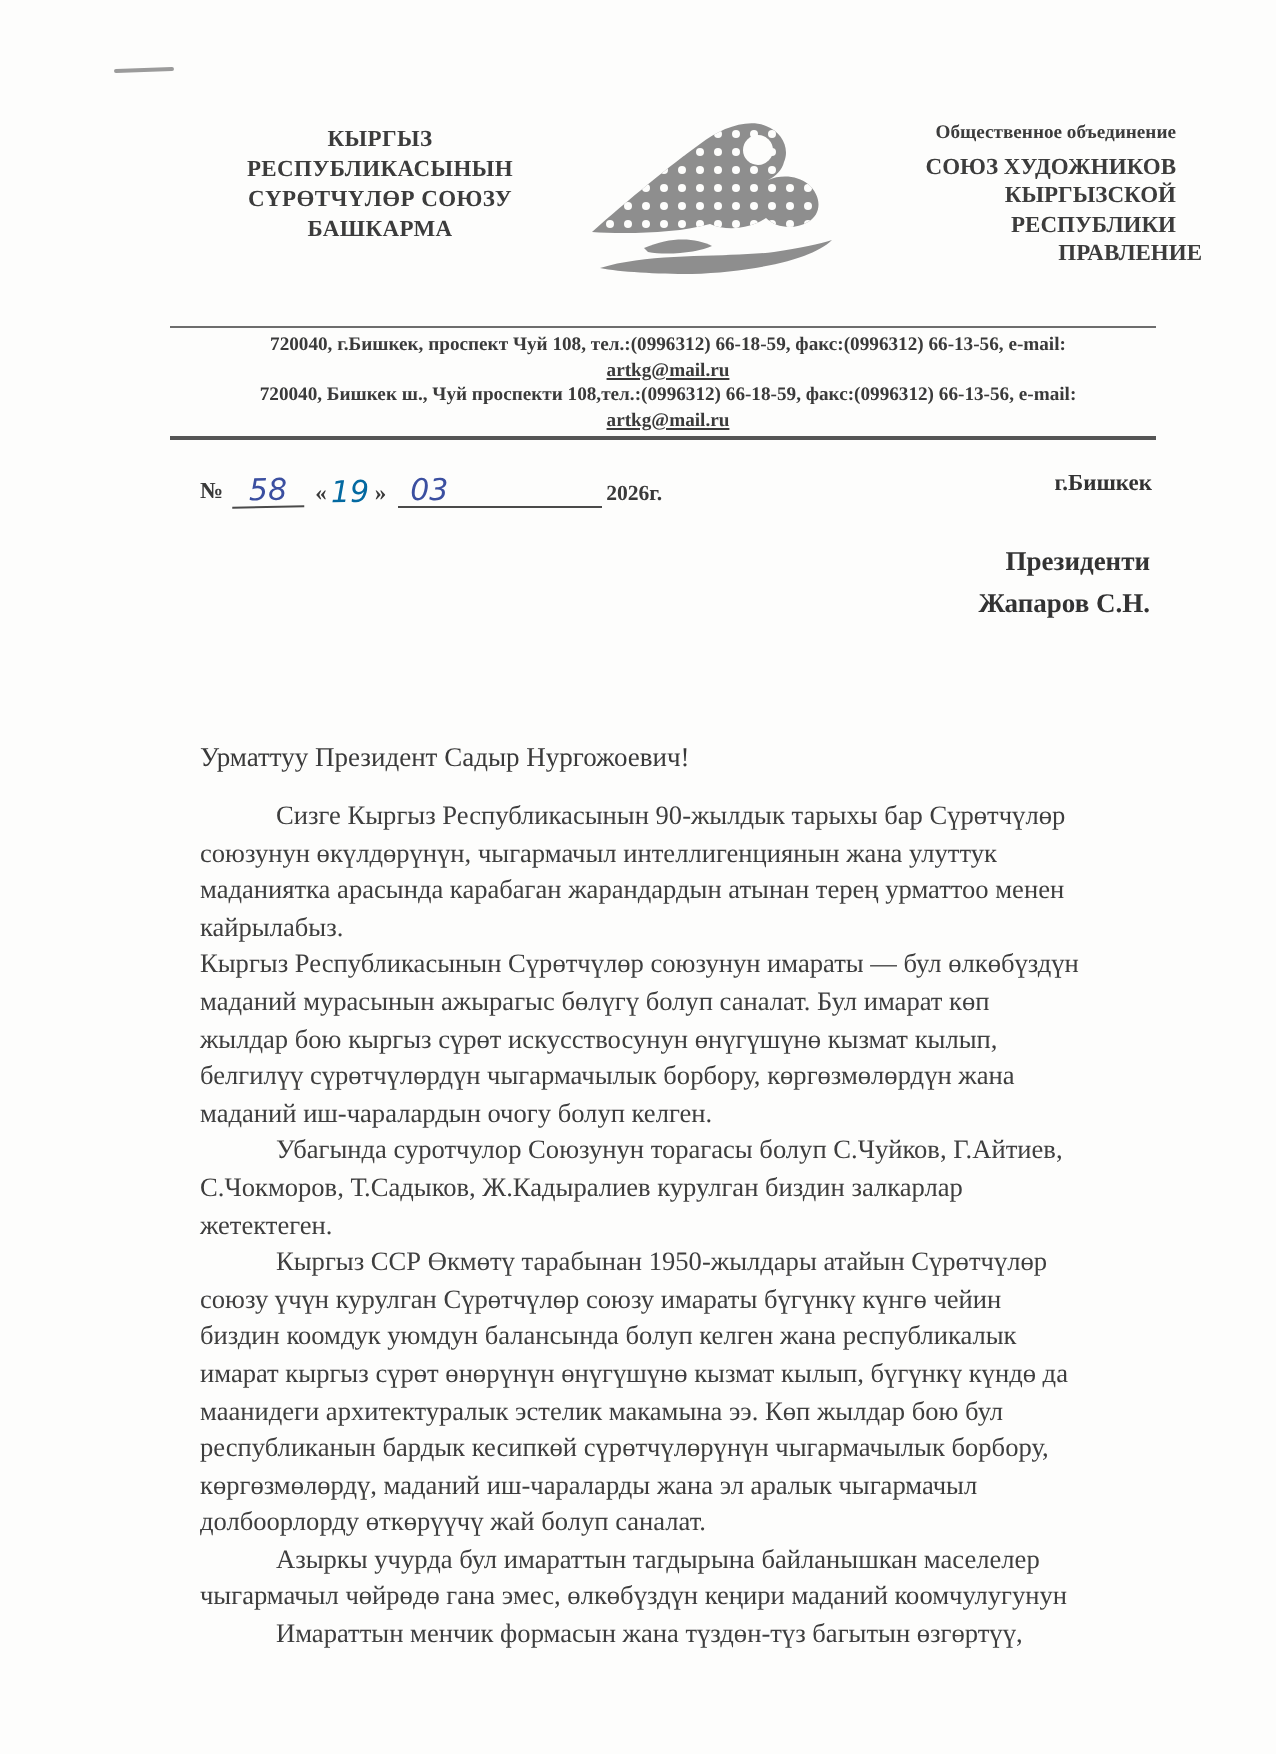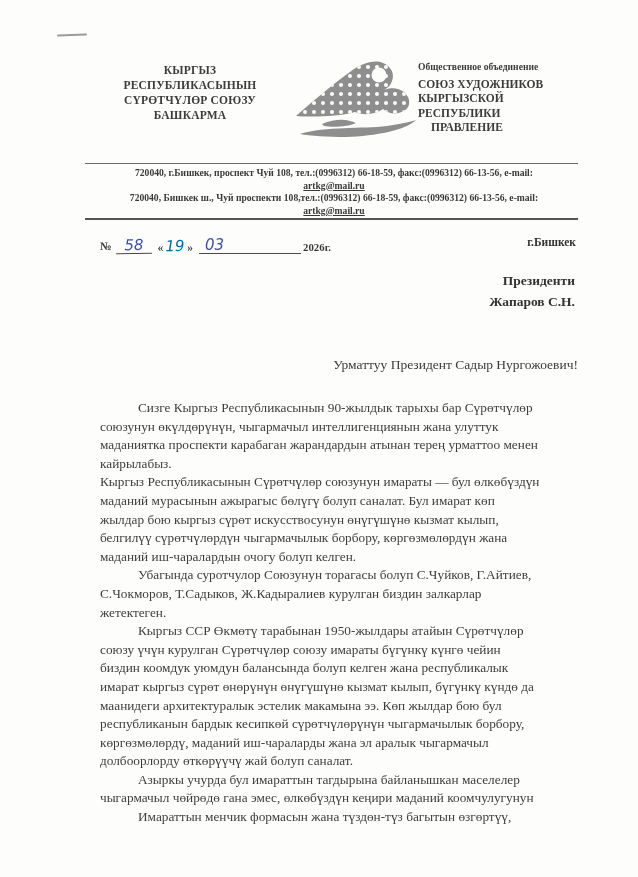--- a/index.html
+++ b/index.html
@@ -8,21 +8,21 @@
     font-family:"Liberation Serif","DejaVu Serif",serif;color:#3a3a3a;
     margin:0 auto;overflow:hidden;
   }
   
   .artifact{position:absolute;left:57px;top:34px;width:30px;height:2px;
     background:#9b9b9b;transform:rotate(-2deg);border-radius:1px;}
   
   .org-left{position:absolute;left:86px;top:63px;width:208px;text-align:center;
     font-weight:bold;font-size:11.5px;line-height:15px;color:#3c3c3c;letter-spacing:.2px;font-family:Liberation Serif, serif;}
   .logo-wrap{position:absolute;left:292px;top:54px;width:130px;height:94px;}
-  .org-right{position:absolute;left:418px;top:60px;width:170px;text-align:left;
+  .org-right{position:absolute;left:418px;top:60px;width:170px;text-align:right;
     font-weight:bold;font-size:11.5px;line-height:14.5px;color:#3c3c3c;}
   .org-right .line:first-child{font-size:9.6px;margin-bottom:2px;}
   .org-right .line:last-child{transform:translateX(13px);}
   
   .rule-top{position:absolute;left:85px;top:163px;width:493px;height:1px;background:#6d6d6d;}
   .rule-bottom{position:absolute;left:85px;top:218px;width:493px;height:2px;background:#555;}
   
   .contact{position:absolute;left:90px;top:167px;width:488px;text-align:center;
     font-weight:bold;font-size:9.6px;line-height:12.6px;color:#3a3a3a;}
   .contact .email{text-decoration:underline;}
@@ -37,21 +37,21 @@
   .hw-day{display:inline-block;width:24px;text-align:center;transform:rotate(-1deg);}
   .hw-month-line{display:inline-block;width:96px;border-bottom:1px solid #4a4a4a;
     margin:0 2px 0 6px;text-align:left;padding-left:6px;}
   .year{font-weight:bold;font-size:10.8px;padding-bottom:1px;}
   .num-sign{font-weight:bold;padding-bottom:2px;}
   .city{position:absolute;right:62px;top:236px;font-weight:bold;font-size:11.5px;color:#333;}
   
   .recipient{position:absolute;right:63px;top:270px;width:300px;text-align:right;
     font-weight:bold;font-size:13.5px;line-height:21px;color:#333;}
   
-  .salutation{position:absolute;left:100px;top:357px;width:478px;text-align:right;
+  .salutation{position:absolute;left:100px;top:371px;width:478px;text-align:left;
     font-size:13.5px;color:#3a3a3a;}
   
   .body-text{position:absolute;left:100px;top:399px;width:482px;
     font-size:13.3px;line-height:18.6px;color:#3e3e3e;}
   .body-line{white-space:nowrap;}
   .body-line.indent{padding-left:38px;}
 </style>
 </head>
 <body>
 
@@ -118,21 +118,21 @@
   <div class="recipient" id="recipient">
       <div class="line">Президенти</div>
       <div class="line">Жапаров С.Н.</div>
     </div>
 
   <div class="salutation">Урматтуу Президент Садыр Нургожоевич!</div>
 
   <div class="body-text" id="body-text">
       <div class="body-line indent">Сизге Кыргыз Республикасынын 90-жылдык тарыхы бар Сүрөтчүлөр</div>
       <div class="body-line">союзунун өкүлдөрүнүн, чыгармачыл интеллигенциянын жана улуттук</div>
-      <div class="body-line">маданиятка проспекти карабаган жарандардын атынан терең урматтоо менен</div>
+      <div class="body-line">маданиятка арасында карабаган жарандардын атынан терең урматтоо менен</div>
       <div class="body-line">кайрылабыз.</div>
       <div class="body-line">Кыргыз Республикасынын Сүрөтчүлөр союзунун имараты — бул өлкөбүздүн</div>
       <div class="body-line">маданий мурасынын ажырагыс бөлүгү болуп саналат. Бул имарат көп</div>
       <div class="body-line">жылдар бою кыргыз сүрөт искусствосунун өнүгүшүнө кызмат кылып,</div>
       <div class="body-line">белгилүү сүрөтчүлөрдүн чыгармачылык борбору, көргөзмөлөрдүн жана</div>
       <div class="body-line">маданий иш-чаралардын очогу болуп келген.</div>
       <div class="body-line indent">Убагында суротчулор Союзунун торагасы болуп С.Чуйков, Г.Айтиев,</div>
       <div class="body-line">С.Чокморов, Т.Садыков, Ж.Кадыралиев курулган биздин залкарлар</div>
       <div class="body-line">жетектеген.</div>
       <div class="body-line indent">Кыргыз ССР Өкмөтү тарабынан 1950-жылдары атайын Сүрөтчүлөр</div>

